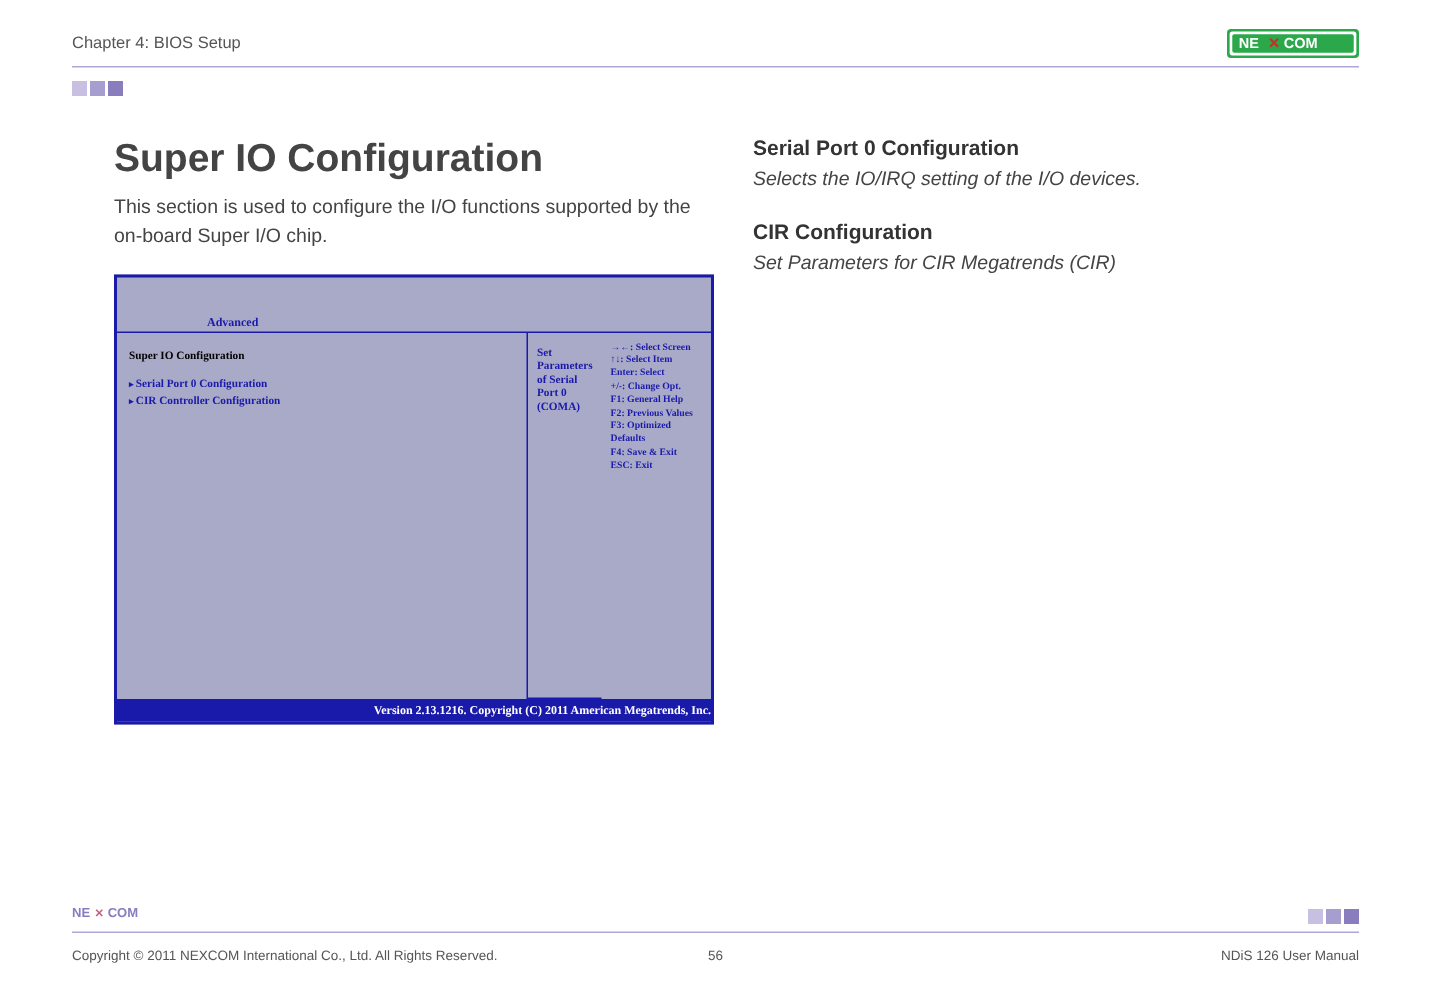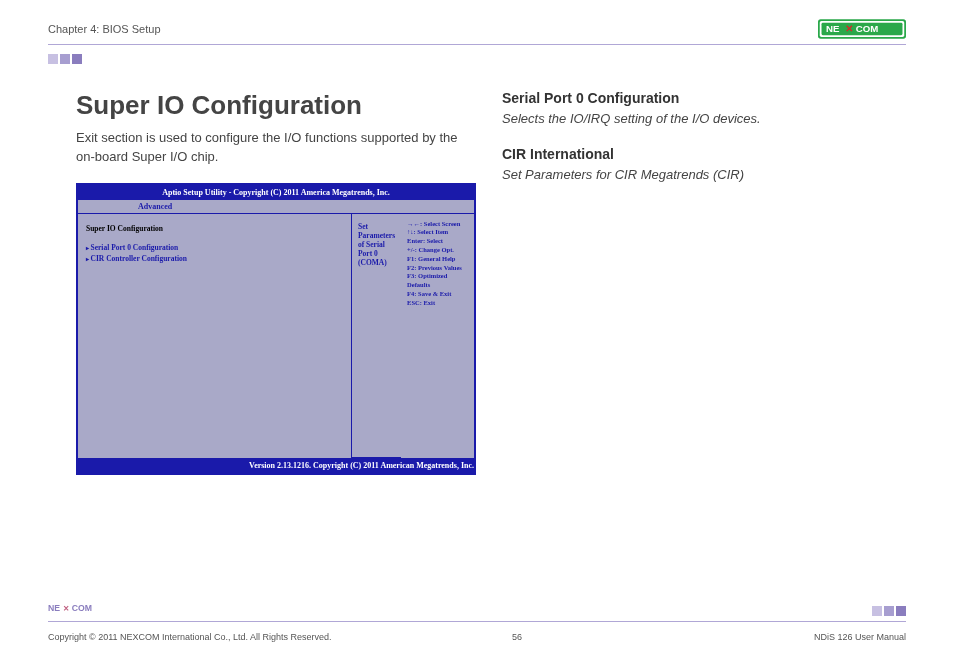--- a/index.html
+++ b/index.html
@@ -103,20 +103,21 @@
     padding: 3px 0;
     font-size: 8px;
   }
   .bios-tabs {
     background: #a9a9c8;
     color: #1a1aaa;
     font-weight: bold;
     padding: 2px 6px 2px 60px;
     font-size: 8px;
     border-bottom: 1px solid #1a1aaa;
+    margin-top: 23px;
   }
   .bios-body {
     display: flex;
     height: 244px;
   }
   .bios-left {
     flex: 1;
     border-right: 1px solid #1a1aaa;
     padding: 10px 8px;
     color: #1a1aaa;
@@ -179,21 +180,21 @@
     bottom: 30px;
     left: 48px;
     right: 48px;
     display: flex;
     justify-content: space-between;
     align-items: center;
     font-size: 9px;
     color: #555;
     gap: 28px;
   }
-  .page-num { font-weight: normal; position: absolute; left: 50%; transform: translateX(-50%); margin-left: 40px; }
+  .page-num { font-weight: normal; position: absolute; left: 50%; transform: translateX(-50%); }
 </style>
 </head>
 <body>
 
 <div class="page-header">
   <div class="chapter-label">Chapter 4: BIOS Setup</div>
   <span class="logo-top">
     <svg viewBox="0 0 200 44">
       <rect x="0" y="0" width="200" height="44" rx="6" fill="#2aa84a"></rect>
       <rect x="4" y="4" width="192" height="36" rx="4" fill="#fff"></rect>
@@ -207,24 +208,23 @@
 <div class="header-rule"></div>
 <div class="header-blocks">
   <div class="hb hb1"></div>
     <div class="hb hb2"></div>
     <div class="hb hb3"></div>
 </div>
 
 <div class="content">
   <div class="col-left">
     <h1 class="main-title">Super IO Configuration</h1>
-    <p class="intro">Exit section is used to configure the I/O functions supported by the on-board Super I/O chip.</p>
+    <p class="intro">This section is used to configure the I/O functions supported by the on-board Super I/O chip.</p>
 
     <div class="bios">
-      <div class="bios-title">Aptio Setup Utility - Copyright (C) 2011 America Megatrends, Inc.</div>
       <div class="bios-tabs">Advanced</div>
       <div class="bios-body">
         <div class="bios-left">
           <div class="section-head">Super IO Configuration</div>
           <div class="item">Serial Port 0 Configuration</div>
           <div class="item">CIR Controller Configuration</div>
         </div>
         <div class="bios-right">
           <div class="bios-help">Set Parameters of Serial Port 0 (COMA)</div>
           <div class="bios-keys">
@@ -240,21 +240,21 @@
           </div>
         </div>
       </div>
       <div class="bios-footer">Version 2.13.1216. Copyright (C) 2011 American Megatrends, Inc.</div>
     </div>
   </div>
 
   <div class="col-right">
     <div class="sec-title">Serial Port 0 Configuration</div>
     <p class="sec-body">Selects the IO/IRQ setting of the I/O devices.</p>
-    <div class="sec-title">CIR International</div>
+    <div class="sec-title">CIR Configuration</div>
     <p class="sec-body">Set Parameters for CIR Megatrends (CIR)</p>
   </div>
 </div>
 
 <span class="footer-logo logo-bottom">
   <svg viewBox="0 0 200 44">
     <text x="0" y="30" font-family="Arial" font-weight="bold" font-size="30" fill="#8a7dbe">NE</text>
     <text x="52" y="30" font-family="Arial" font-weight="bold" font-size="26" fill="#c06080">✕</text>
     <text x="82" y="30" font-family="Arial" font-weight="bold" font-size="30" fill="#8a7dbe">COM</text>
   </svg>

